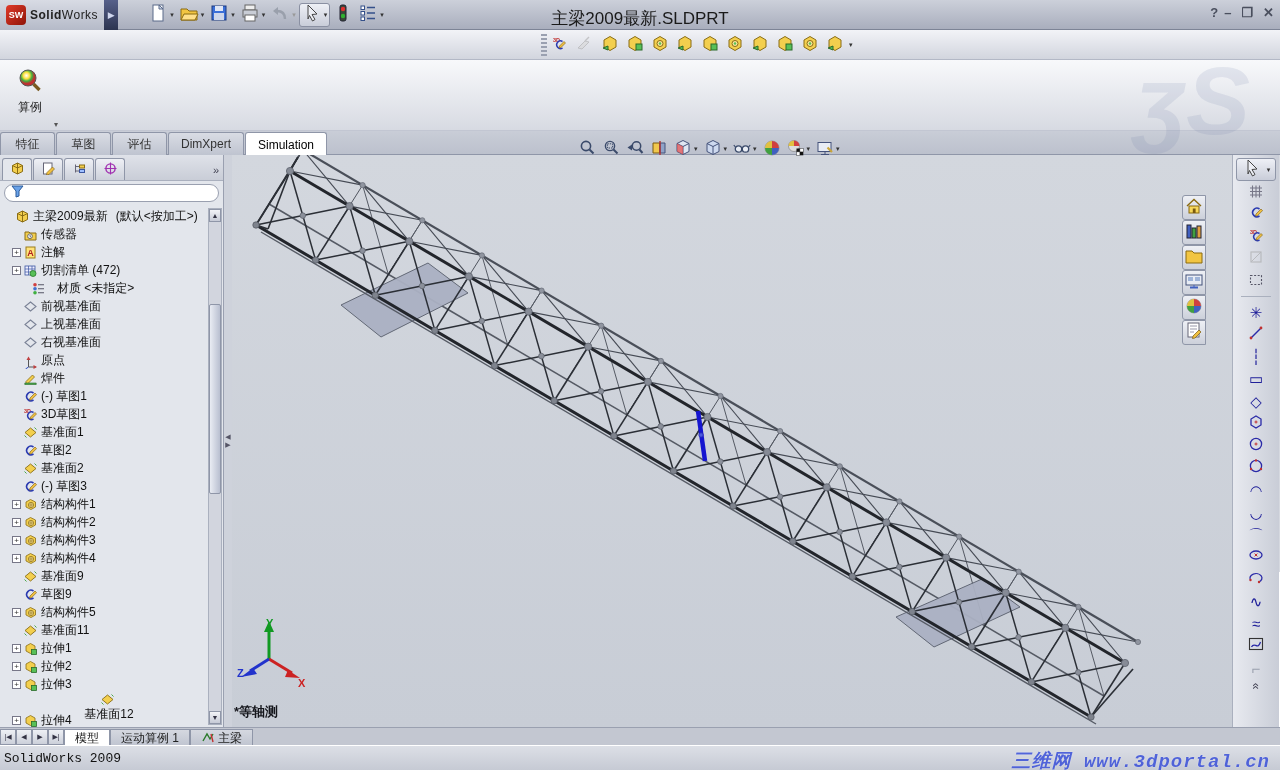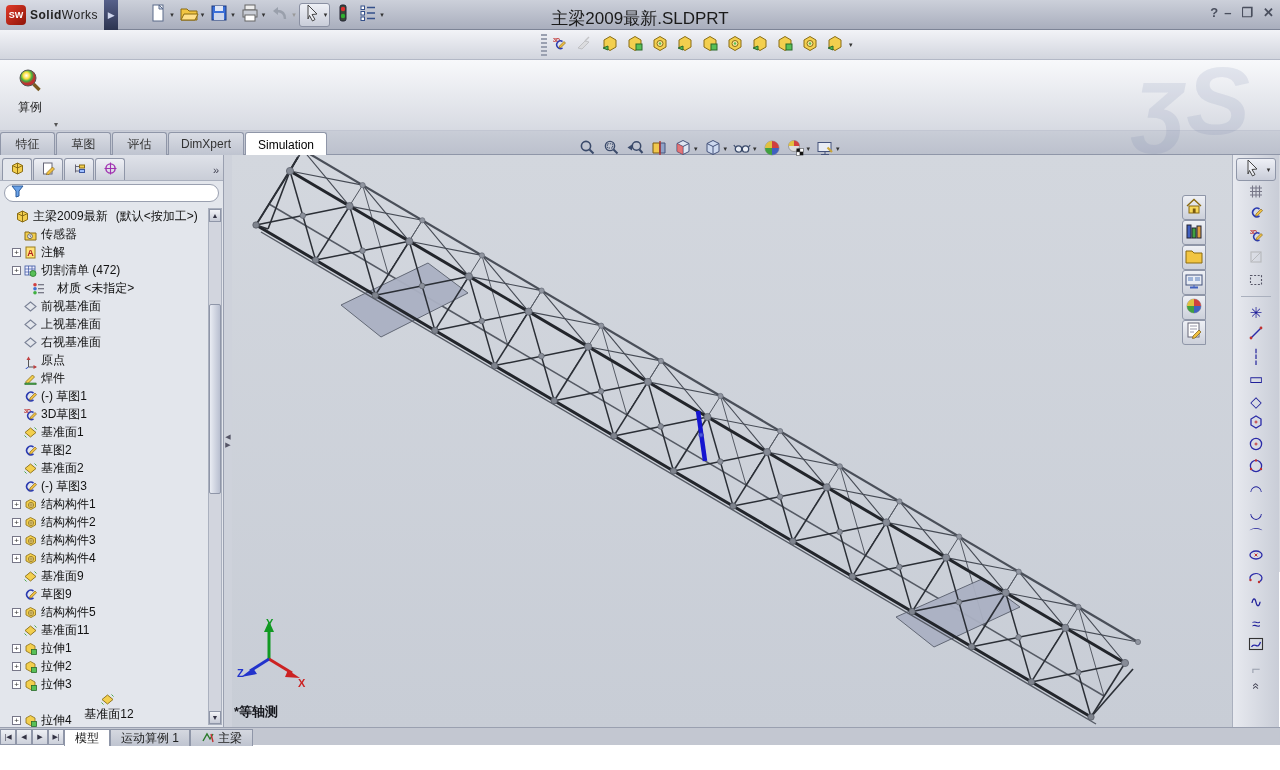--- a/index.html
+++ b/index.html
@@ -1142,13 +1142,20 @@
       </div>
       <div class="sheet-tab">
         <span><svg width="13" height="12" viewBox="0 0 13 12">
             <path d="M2 10l4-7 3 5 3-5" fill="none" stroke="#2a7a2a" stroke-width="1.4"></path>
             <path d="M10 3l2 8" stroke="#c03030" stroke-width="1.4"></path>
           </svg></span>
         <span>主梁</span>
       </div>
     </div>
 
+  <div id="statusbar">
+    <span>SolidWorks 2009</span>
+    <div id="watermark">
+      <span id="wm-text">三维网 www.3dportal.cn</span>
+      <span id="wm-badge"></span>
+    </div>
+  </div>
 </div>
 
 </body></html>

